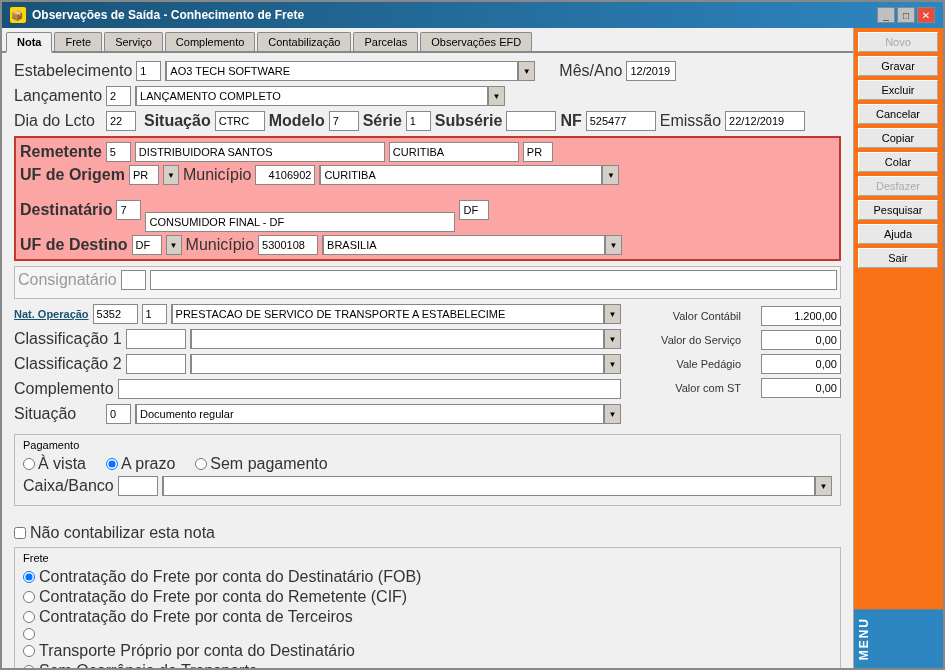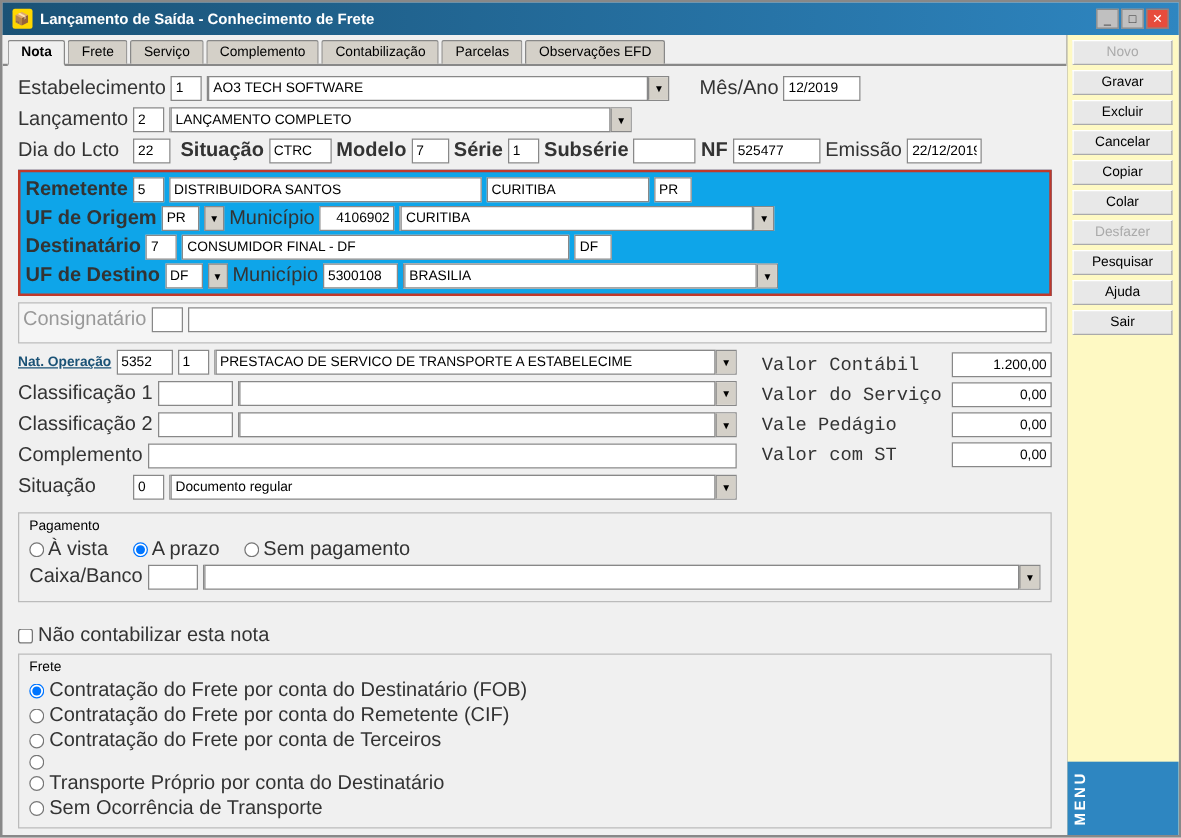--- a/index.html
+++ b/index.html
@@ -126,42 +126,42 @@
       font-size: 11px;
       height: 20px;
     }
 
     .field-narrow { width: 40px; }
 
     .bordered-section {
       border: 2px solid #c0392b;
       padding: 4px;
       margin-bottom: 5px;
-      background: #0ea5e9;
+      background: #fca5a5;
     }
 
     .section-inner-row {
       display: flex;
       align-items: center;
       gap: 4px;
       margin-bottom: 3px;
     }
 
     .section-inner-row:last-child {
       margin-bottom: 0;
     }
 
     .bold-label {
       font-weight: bold;
       min-width: 80px;
     }
 
     .sidebar {
       width: 90px;
-      background: #fef9c3;
+      background: #f97316;
       border-left: 1px solid #aaa;
       display: flex;
       flex-direction: column;
       padding: 4px;
       gap: 4px;
     }
 
     .sidebar-btn {
       background: #e8e8e8;
       border: 1px solid #aaa;
@@ -177,25 +177,24 @@
 
     .value-row {
       display: flex;
       align-items: center;
       justify-content: space-between;
       gap: 8px;
       margin-bottom: 4px;
     }
 
     .value-label {
-      font-size: 15px;
+      font-size: 11px;
       color: #333;
       text-align: right;
       min-width: 100px;
-      font-family: Liberation Mono, monospace;
     }
 
     .value-field {
       width: 80px;
       border: 1px solid #888;
       background: #e8e8e8;
       padding: 1px 3px;
       font-size: 11px;
       height: 20px;
       text-align: right;
@@ -300,21 +299,21 @@
     }
   </style>
 </head>
 <body>
 
 <div class="window">
 
   <div class="title-bar">
     <div class="title-bar-left">
       <div class="title-bar-icon">📦</div>
-      <span class="title-bar-text">Lançamento de Saída - Conhecimento de Frete</span>
+      <span class="title-bar-text">Observações de Saída - Conhecimento de Frete</span>
     </div>
     <div class="title-bar-controls">
       <div class="title-btn">_</div>
       <div class="title-btn">□</div>
       <div class="title-btn close">✕</div>
     </div>
   </div>
 
   <div class="main-content">
     <div class="form-area">
@@ -332,21 +331,21 @@
       <div class="form-body">
 
         <div class="form-row">
           <label>Estabelecimento</label>
           <input type="text" class="field-narrow" value="1" style="width: 25px;">
           <div class="combo-container" style="width:370px">
             <input type="text" class="combo-input" style="flex: 1 1 0%;" value="AO3 TECH SOFTWARE">
             <div class="combo-btn">▼</div>
           </div>
           <label style="margin-left:20px">Mês/Ano</label>
-          <input type="text" style="width: 62px;" value="12/2019">
+          <input type="text" style="width: 50px;" value="12/2019">
         </div>
 
         <div class="form-row">
           <label style="min-width:88px">Lançamento</label>
           <input type="text" style="width: 25px;" value="2">
           <div class="combo-container" style="width:370px">
             <input type="text" class="combo-input" style="flex: 1 1 0%;" value="LANÇAMENTO COMPLETO">
             <div class="combo-btn">▼</div>
           </div>
         </div>
@@ -358,21 +357,21 @@
           <input type="text" style="width: 50px;" value="CTRC">
           <label style="font-weight:bold">Modelo</label>
           <input type="text" style="width: 30px;" value="7">
           <label style="font-weight:bold">Série</label>
           <input type="text" style="width: 25px;" value="1">
           <label style="font-weight:bold">Subsérie</label>
           <input type="text" style="width: 50px;" value="">
           <label style="font-weight:bold">NF</label>
           <input type="text" style="width: 70px;" value="525477">
           <label>Emissão</label>
-          <input type="text" style="width: 60px;" value="22/12/2019">
+          <input type="text" style="width: 80px;" value="22/12/2019">
         </div>
 
         <div class="bordered-section">
 
           <div class="section-inner-row">
             <label class="bold-label">Remetente</label>
             <input type="text" style="width: 25px;" value="5">
             <input type="text" style="width: 250px;" value="DISTRIBUIDORA SANTOS">
             <input type="text" style="width: 130px;" value="CURITIBA">
             <input type="text" style="width: 30px;" value="PR">
@@ -386,21 +385,21 @@
             <input type="text" style="width: 60px; text-align: right;" value="4106902">
             <div class="combo-container" style="width:300px">
               <input type="text" class="combo-input" style="flex: 1 1 0%;" value="CURITIBA">
               <div class="combo-btn">▼</div>
             </div>
           </div>
 
           <div class="section-inner-row">
             <label class="bold-label">Destinatário</label>
             <input type="text" style="width: 25px;" value="7">
-            <input type="text" style="width: 310px;" value="CONSUMIDOR FINAL - DF">
+            <input type="text" style="width: 310px; margin-top: 24px;" value="CONSUMIDOR FINAL - DF">
             <input type="text" style="width: 30px;" value="DF">
           </div>
 
           <div class="section-inner-row">
             <label class="bold-label">UF de Destino</label>
             <input type="text" style="width: 30px;" value="DF">
             <div class="combo-btn" style="border:1px solid #888;height:20px;background:#d4d0c8">▼</div>
             <label>Município</label>
             <input type="text" style="width: 60px;" value="5300108">
             <div class="combo-container" style="width:300px">

